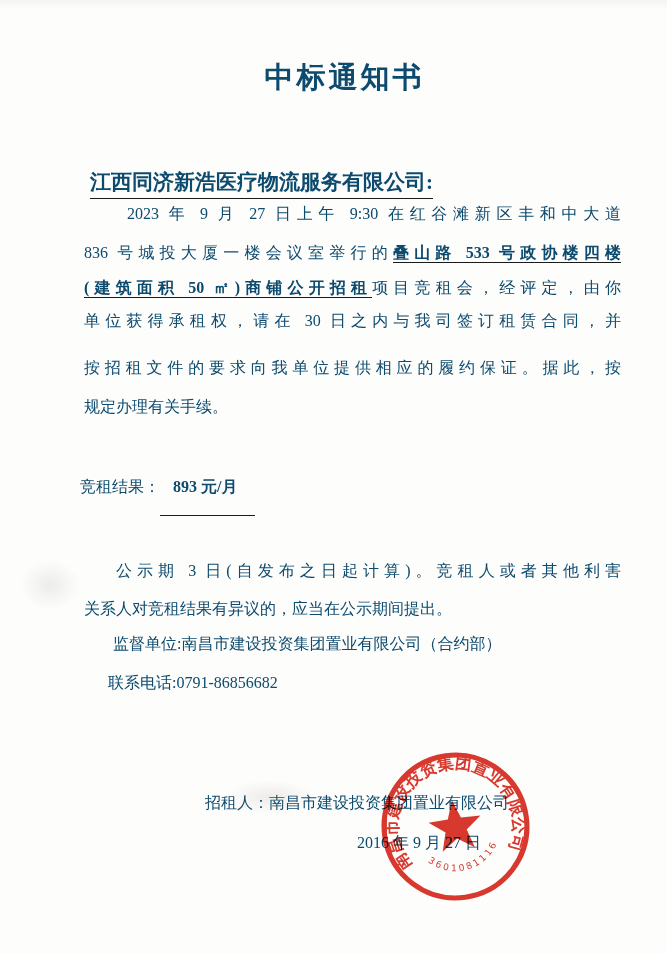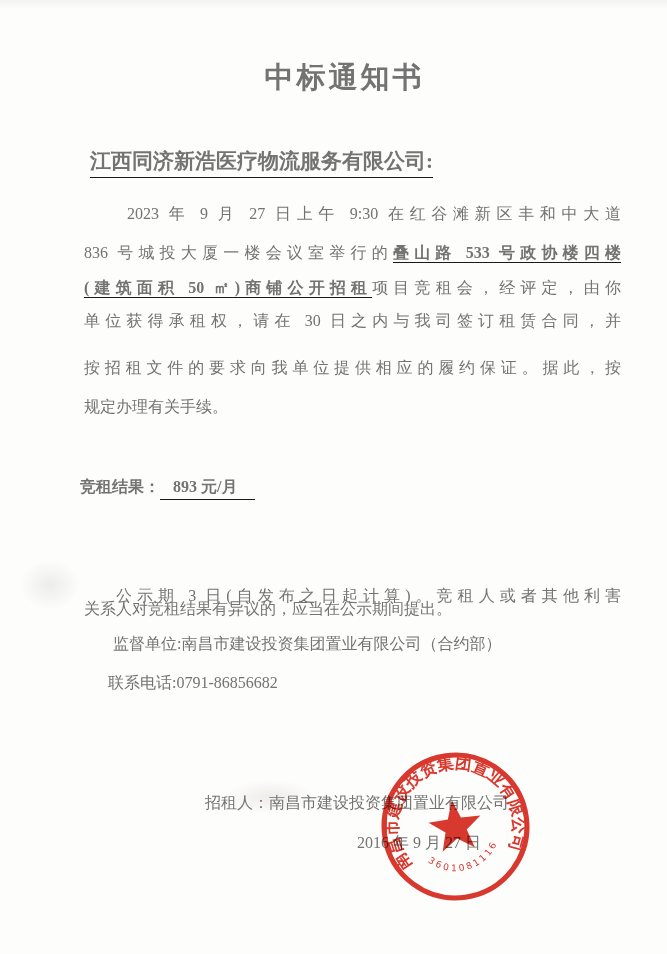--- a/index.html
+++ b/index.html
@@ -1,51 +1,51 @@
 <!DOCTYPE html>
 <html><head>
 <meta charset="utf-8">
 <style>
   html,body { margin:0; padding:0; background:#e8e8e8; }
   .page {
     position:relative; width:667px; height:954px; margin:0 auto;
     background:#fdfdfc; overflow:hidden;
     font-family:"Liberation Serif","DejaVu Serif",serif;
-    color:#737373;
+    color:#0c4a6e;
   }
   .doc-title {
     position:absolute; top:58px; left:0; right:0;
     text-align:center; padding-left:22px;
     font-size:29px; font-weight:bold; letter-spacing:3px;
   }
   .recipient {
-    position:absolute; top:147px; left:90px;
+    position:absolute; top:168px; left:90px;
     font-size:21px; font-weight:bold;
     border-bottom:1.7px solid #1a1a1a; padding-bottom:2px;
     white-space:nowrap;
   }
   .line {
     position:absolute; font-size:16px; line-height:30px;
   }
   .just {
     left:84px; width:537px;
     text-align:justify; text-align-last:justify;
   }
   .plain { white-space:nowrap; }
   .ind1 { padding-left:43px; width:494px; }
-  .ind2 { padding-left:32px; width:505px;margin-top:25px; }
+  .ind2 { padding-left:32px; width:505px; }
   .em {
     font-weight:bold;
     border-bottom:1.7px solid #1a1a1a; padding-bottom:1px;
   }
-  .result-label { font-weight:bold; }
+  .result-label { font-weight:normal; }
   .result-value {
     font-weight:bold;
     border-bottom:1.7px solid #1a1a1a;
-    padding:0 18px 4px 13px;
+    padding:0 18px 20px 13px;
   }
   .seal {
     position:absolute; left:379px; top:750px; width:153px; height:153px;
     transform:rotate(-8deg);
     mix-blend-mode:multiply; opacity:0.92;
   }
   .smudge { position:absolute; pointer-events:none; }
   .sm1 { left:20px; top:560px; width:60px; height:50px;
          background:radial-gradient(closest-side, rgba(90,90,90,.10), rgba(90,90,90,0)); }
   .sm2 { left:225px; top:780px; width:90px; height:34px;

